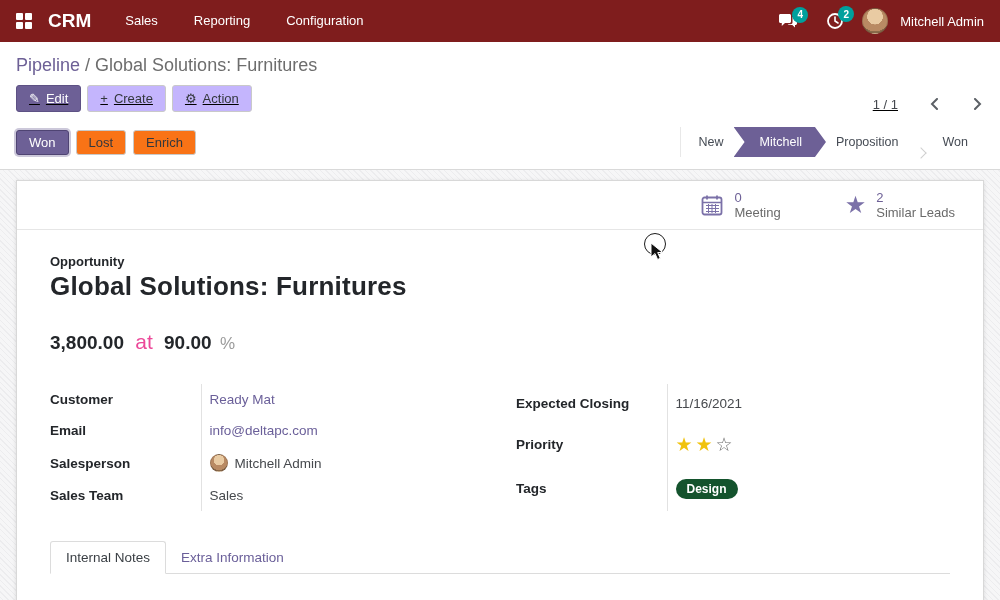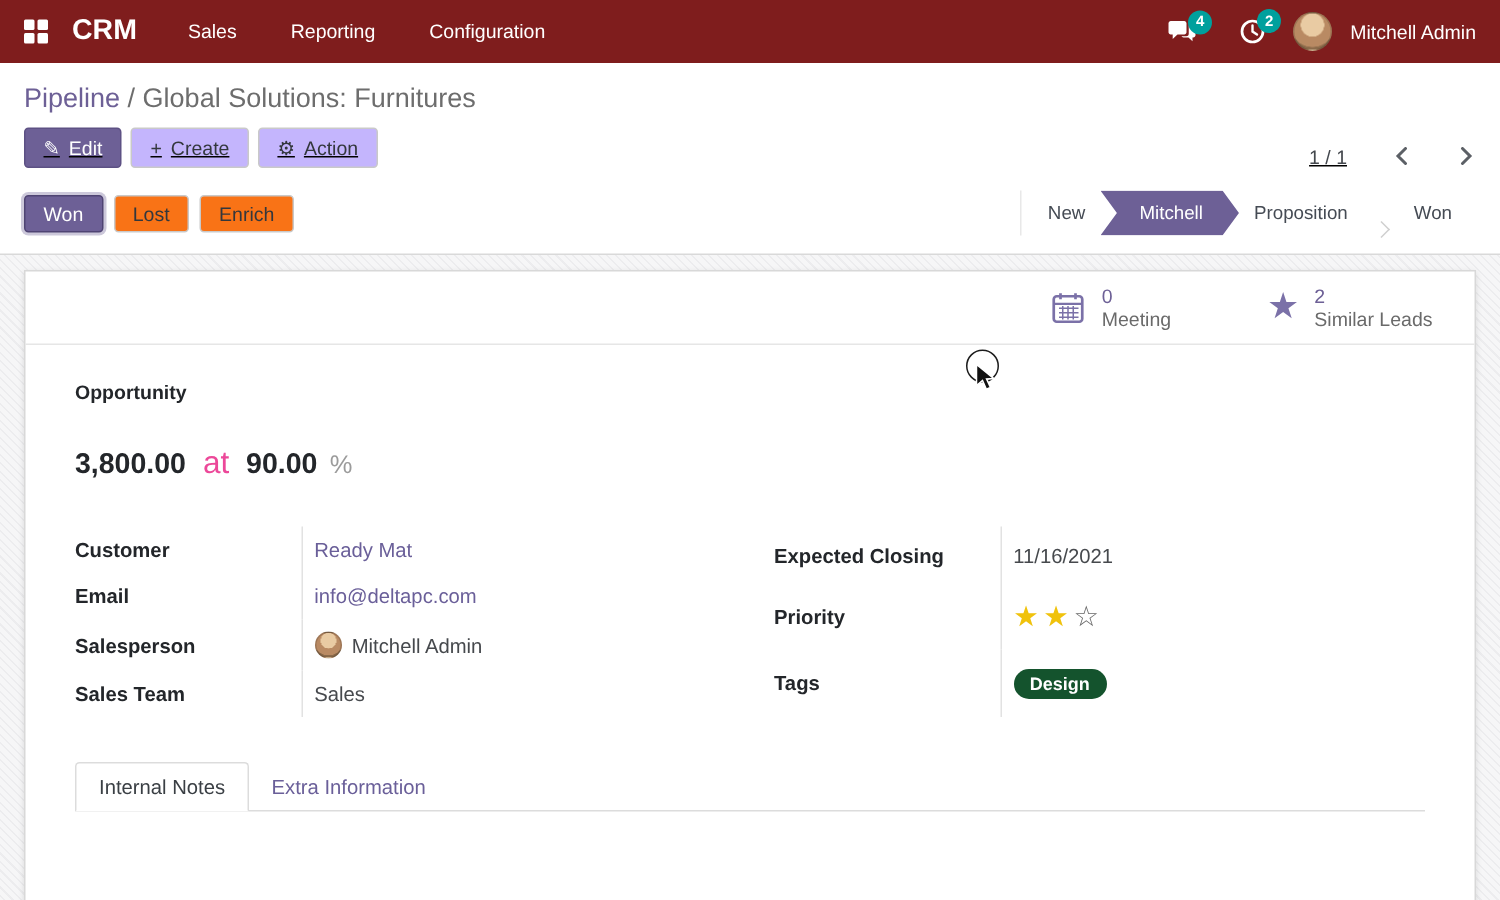--- a/index.html
+++ b/index.html
@@ -190,20 +190,21 @@
         <span class="smart-star">★</span>
         <div>
           <div class="smart-count">2</div>
           <div class="smart-label">Similar Leads</div>
         </div>
       </div>
     </div>
 
     <div class="sheet-body">
       <div class="opp-type">Opportunity</div>
+      <div class="opp-title">Global Solutions: Furnitures</div>
 
       <div class="amount-row">
         <span>3,800.00</span>
         <span class="amount-dim">at</span>
         <span>90.00</span>
         <span class="pct-sign">%</span>
       </div>
 
       <div class="groups">
         <table class="group group-left">

